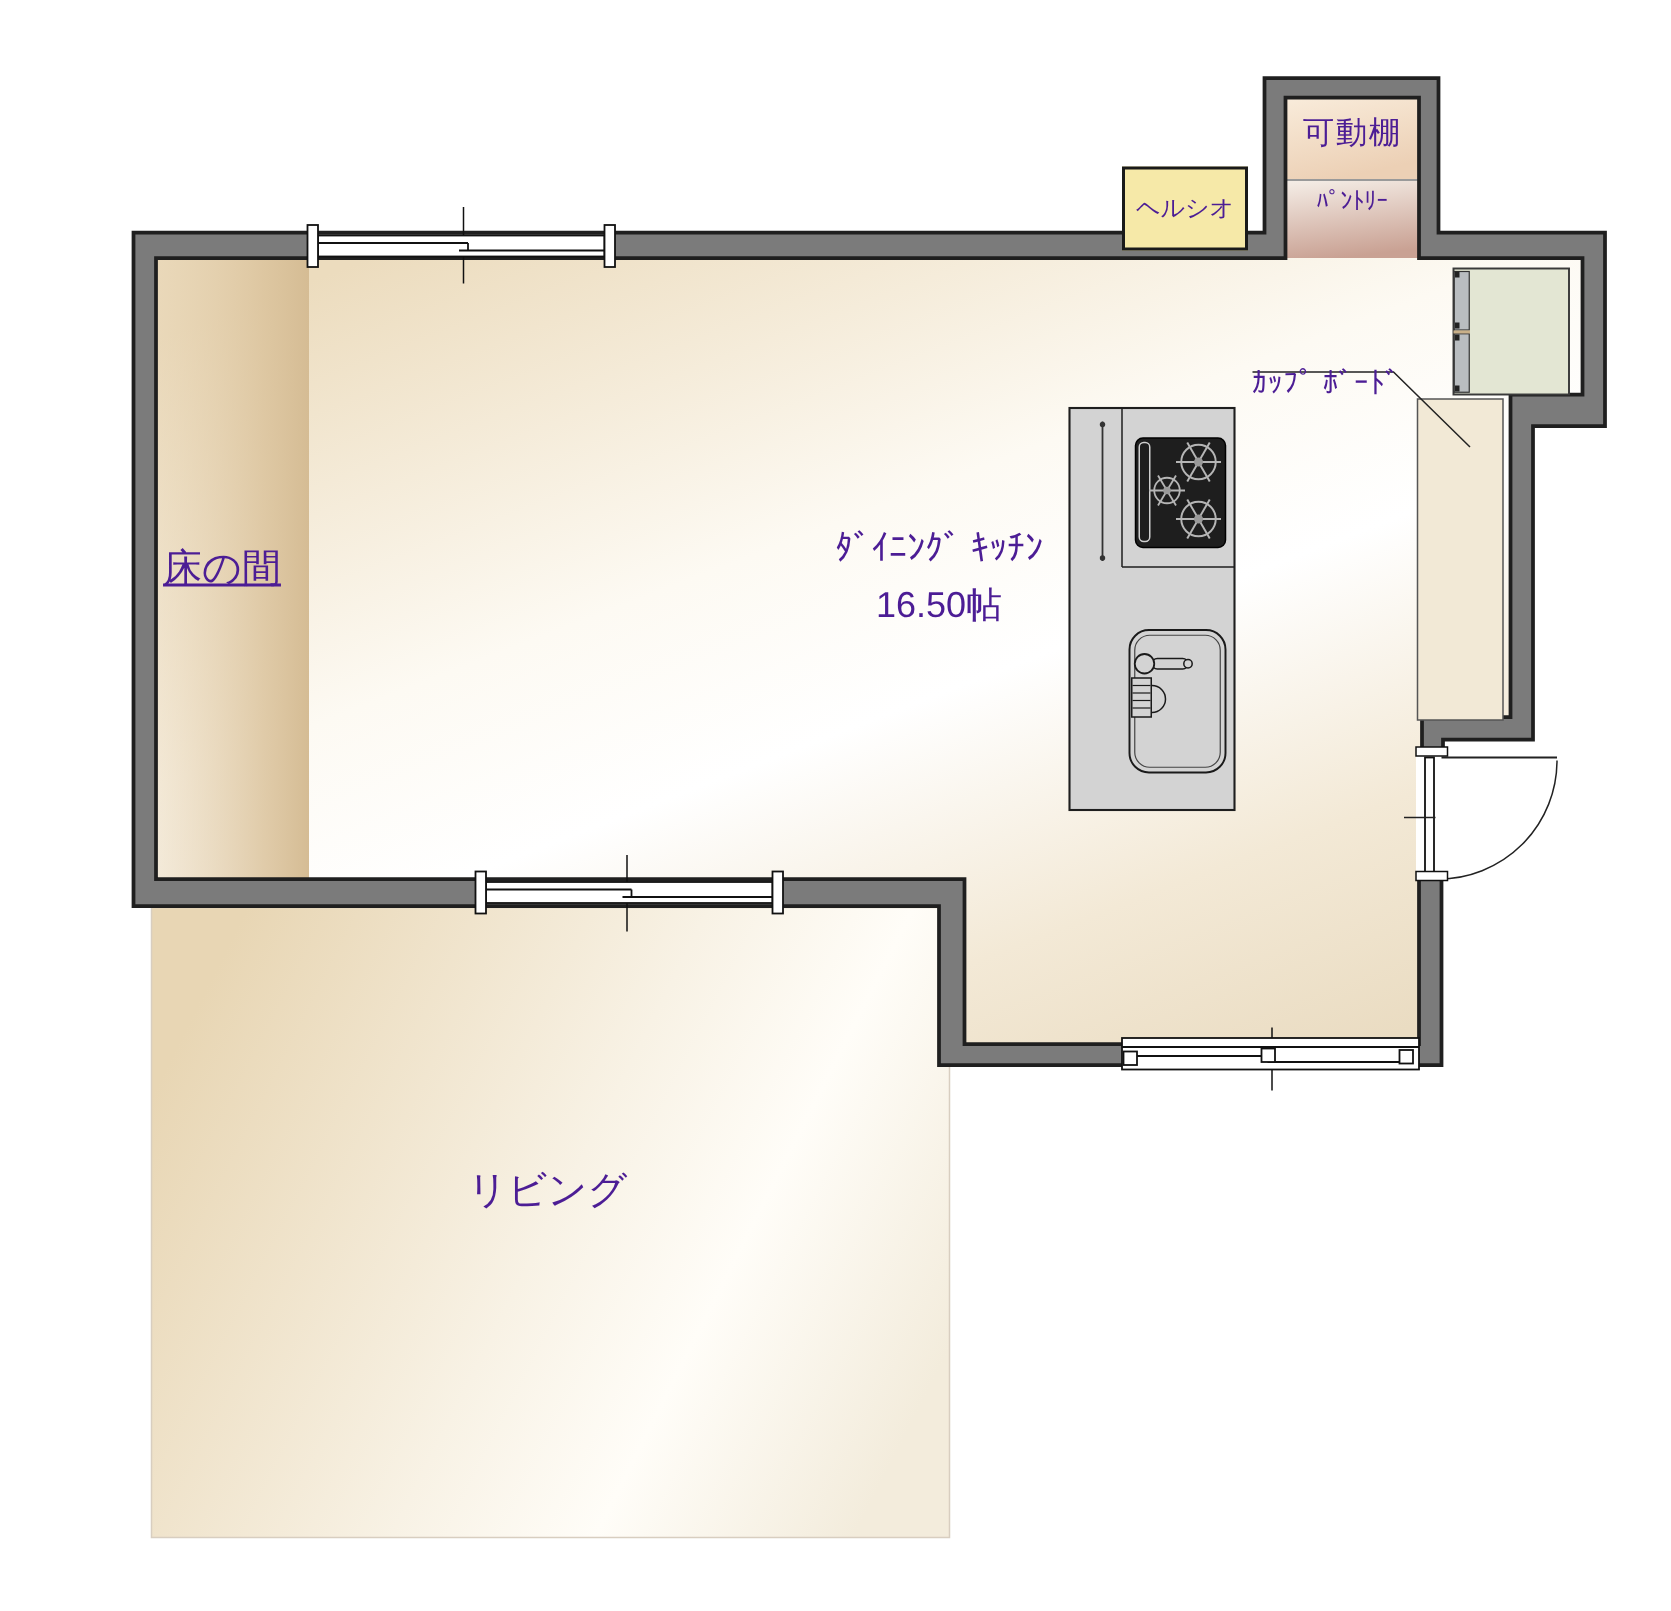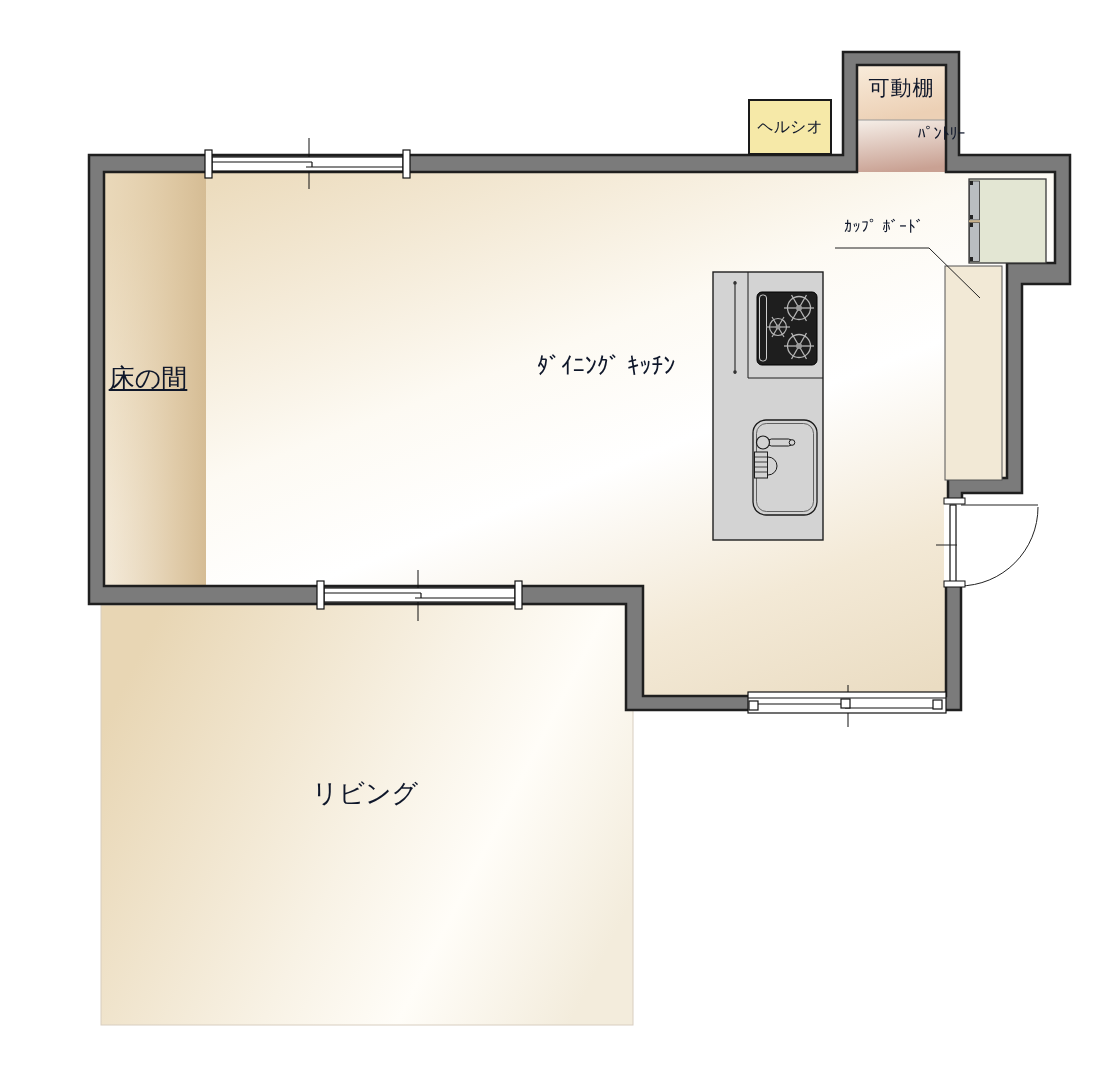--- a/index.html
+++ b/index.html
@@ -6,33 +6,33 @@
   .plan{
     position:relative;
     width:1114px;height:1074px;
     background:#ffffff;
     font-family:"Liberation Sans","DejaVu Sans",sans-serif;
     overflow:hidden;
   }
   .plan svg{position:absolute;left:0;top:0;}
   .lbl{
     position:absolute;
-    color:#0f172a;
+    color:#4c1d95;
     text-align:center;
     white-space:nowrap;
     font-family:"Liberation Sans","DejaVu Sans",sans-serif;
   }
   #lbl-tokonoma{left:100px;top:361px;width:96px;font-size:26px;text-decoration:underline;}
-  #lbl-dk{left:468px;top:347px;width:276px;font-size:24px;line-height:38px;}
+  #lbl-dk{left:488px;top:347px;width:276px;font-size:24px;line-height:38px;}
   #lbl-living{left:280px;top:776px;width:170px;font-size:26px;line-height:34px;text-align:center;}
   #lbl-kadou{left:857px;top:74px;width:89px;font-size:21px;letter-spacing:1px;}
-  #lbl-pantry{left:857px;top:125px;width:89px;font-size:16px;padding-left:40px;}
-  #lbl-cupboard{left:832px;top:218px;width:104px;font-size:16px;letter-spacing:0.5px;}
+  #lbl-pantry{left:857px;top:125px;width:89px;font-size:16px;}
+  #lbl-cupboard{left:832px;top:244px;width:104px;font-size:20px;letter-spacing:0.5px;}
   #healsio{
-    left:748px;top:99px;width:84px;height:56px;
+    left:748px;top:111px;width:84px;height:56px;
     display:flex;align-items:center;justify-content:center;
     background:var(--healsio_yellow,#f6e9a8);
     border:2px solid #1a1a1a;
     box-sizing:border-box;
     font-size:16px;
   }
 </style>
 </head>
 <body>
 
@@ -188,20 +188,21 @@
           <path d="M768,457 a9,9 0 0 1 0,18" stroke-width="1"></path>
         </g>
       </g>
     </g>
   </svg>
 
   <div class="lbl" id="lbl-tokonoma">床の間</div>
 
   <div class="lbl" id="lbl-dk">
     <div>ﾀﾞｲﾆﾝｸﾞ ｷｯﾁﾝ</div>
+    <div>16.50帖</div>
   </div>
 
   <div class="lbl" id="lbl-living">
     <div>リビング</div>
   </div>
 
   <div class="lbl" id="lbl-kadou">可動棚</div>
 
   <div class="lbl" id="lbl-pantry">ﾊﾟﾝﾄﾘｰ</div>
 

